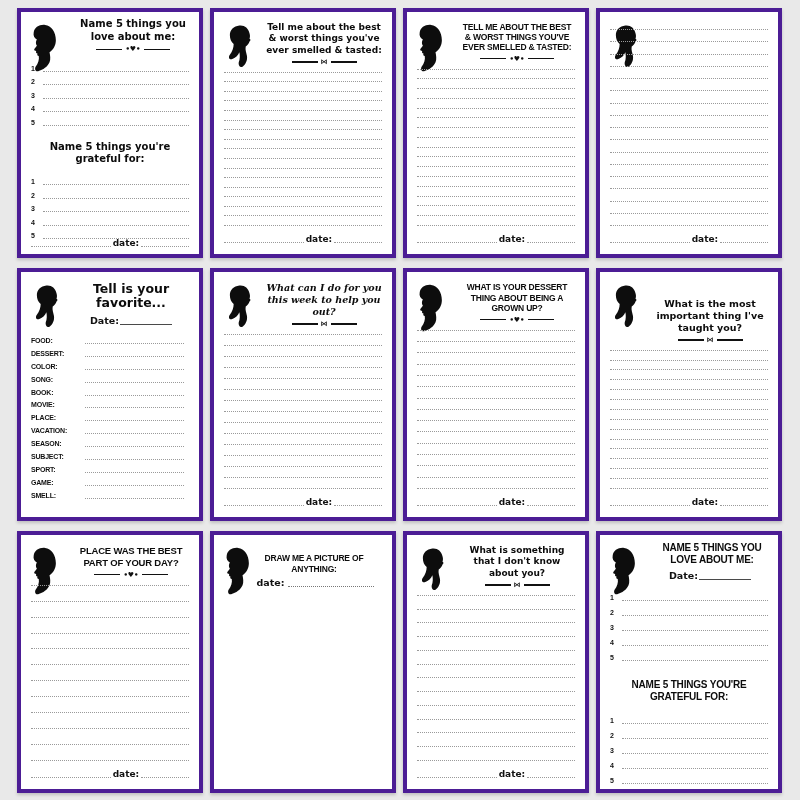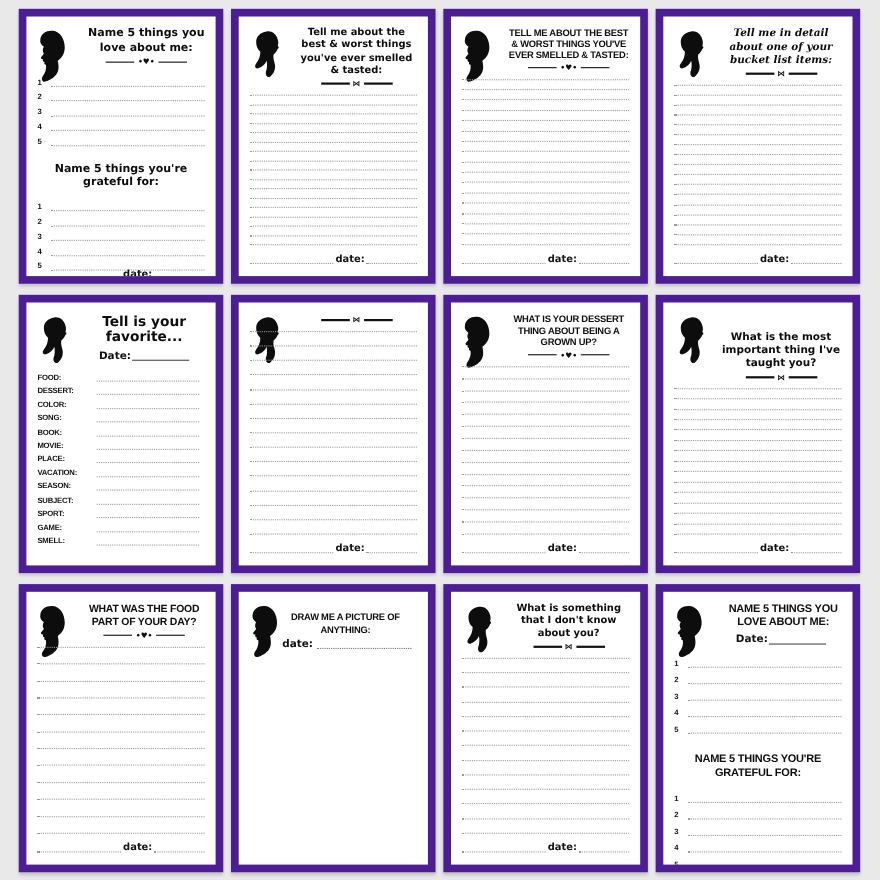--- a/index.html
+++ b/index.html
@@ -1,22 +1,22 @@
 <!DOCTYPE html>
 <html><head>
 <meta charset="utf-8">
 <style>
   html,body{margin:0;padding:0;background:#fff;}
   .board{width:800px;height:800px;box-sizing:border-box;background:#e9e9e9;
     padding:8px 18px 6px 17px;display:grid;grid-template-columns:repeat(4,1fr);
     grid-template-rows:250px 253px 262px;gap:10px 7px;
     font-family:"DejaVu Sans",sans-serif;color:#111;}
-  .page{position:relative;background:#fff;border:7px solid #4c1d95;
+  .page{position:relative;background:#fff;border:4px solid #4c1d95;
     box-shadow:0 2px 3px rgba(0,0,0,.18);box-sizing:border-box;
-    padding:10px 10px 8px;display:flex;flex-direction:column;overflow:hidden;}
+    padding:10px 10px 8px;display:flex;flex-direction:column;overflow:hidden;justify-content:center;}
   .sil{position:absolute;top:10px;left:7px;width:38px;height:54px;fill:#0d0d0d;}
   .hblock{margin-left:42px;text-align:center;position:relative;z-index:2;}
   .title{margin:0;font-size:9px;line-height:1.25;color:#0c0c0c;}
   .title2{margin:0;font-size:9px;line-height:1.25;text-align:center;color:#0c0c0c;}
   .f-round{font-family:"DejaVu Sans",sans-serif;font-weight:700;}
   .f-cond{font-family:"Liberation Sans",sans-serif;font-weight:700;letter-spacing:-0.2px;}
   .f-script{font-family:"DejaVu Serif",serif;font-style:italic;font-weight:700;}
   .divider{display:flex;align-items:center;justify-content:center;gap:3px;margin-top:3px;}
   .dline{width:26px;height:1px;background:#111;}
   .divider.bow .dline{height:2px;}
@@ -207,28 +207,20 @@
       <span class="dfill left"></span>
       <span class="dlabel f-round">date:</span>
       <span class="dfill right"></span>
     </div>
   </section>
 
   <section class="page p4">
     <svg class="sil" viewBox="0 0 60 80">
       <path d="M29 3 C20 4 14 10 14 18 C14 24 16 29 20 32 C20 38 18 44 14 49 C11 53 13 57 17 56 C23 54 27 50 29 45 C30 50 30 56 28 61 C27 66 30 70 34 68 C39 64 42 58 41 51 C40 46 38 41 39 36 C42 34 44 31 45 28 C47 27 47 25 45 24 C46 21 46 18 45 15 C43 7 37 2 29 3 Z"></path>
     </svg>
-    <div class="hblock">
-      <h2 class="title f-script">Tell me in detail about one of your bucket list items:</h2>
-      <div class="divider bow">
-        <span class="dline"></span>
-        <span class="dglyph">⋈</span>
-        <span class="dline"></span>
-      </div>
-    </div>
     <div class="lines">
         <div class="wline"></div>
         <div class="wline"></div>
         <div class="wline"></div>
         <div class="wline"></div>
         <div class="wline"></div>
         <div class="wline"></div>
         <div class="wline"></div>
         <div class="wline"></div>
         <div class="wline"></div>
@@ -313,20 +305,21 @@
           <span class="rfill"></span>
         </div>
       </div>
   </section>
 
   <section class="page p6">
     <svg class="sil" viewBox="0 0 60 80">
       <path d="M29 3 C20 4 14 10 14 18 C14 24 16 29 20 32 C20 38 18 44 14 49 C11 53 13 57 17 56 C23 54 27 50 29 45 C30 50 30 56 28 61 C27 66 30 70 34 68 C39 64 42 58 41 51 C40 46 38 41 39 36 C42 34 44 31 45 28 C47 27 47 25 45 24 C46 21 46 18 45 15 C43 7 37 2 29 3 Z"></path>
     </svg>
     <div class="hblock">
+      <h2 class="title f-script">What can I do for you this week to help you out?</h2>
       <div class="divider bow">
         <span class="dline"></span>
         <span class="dglyph">⋈</span>
         <span class="dline"></span>
       </div>
     </div>
     <div class="lines">
         <div class="wline"></div>
         <div class="wline"></div>
         <div class="wline"></div>
@@ -420,21 +413,21 @@
       <span class="dlabel f-round">date:</span>
       <span class="dfill right"></span>
     </div>
   </section>
 
   <section class="page p9">
     <svg class="sil" viewBox="0 0 60 80">
       <path d="M27 2 C18 1 10 6 9 14 C8 19 10 23 14 25 C12 28 12 32 14 35 L10 40 C9 42 11 43 13 43 C12 45 13 47 15 47 C14 49 15 51 17 51 C18 57 16 63 12 68 C10 72 12 76 16 75 C24 73 31 68 34 61 C36 56 35 50 34 45 C40 41 44 34 44 26 C44 13 37 3 27 2 Z"></path>
     </svg>
     <div class="hblock">
-      <h2 class="title f-cond">WHAT WAS THE FOOD PART OF YOUR DAY?</h2>
+      <h2 class="title f-cond">PLACE WAS THE BEST PART OF YOUR DAY?</h2>
       <div class="divider heart">
         <span class="dline"></span>
         <span class="dglyph">•♥•</span>
         <span class="dline"></span>
       </div>
     </div>
     <div class="lines">
         <div class="wline"></div>
         <div class="wline"></div>
         <div class="wline"></div>

